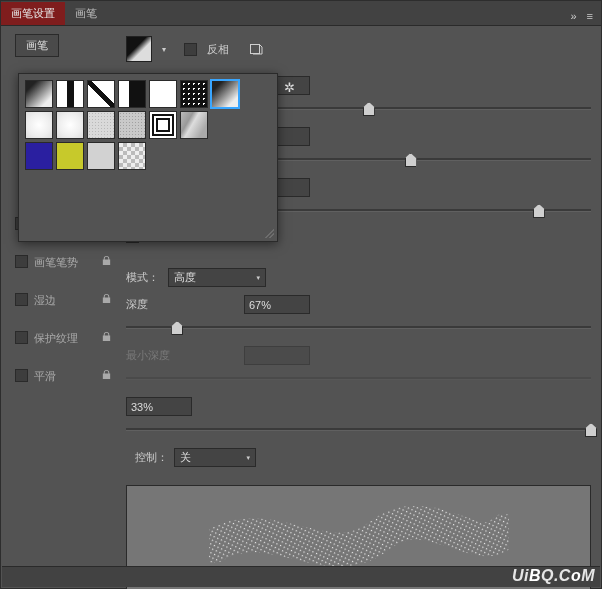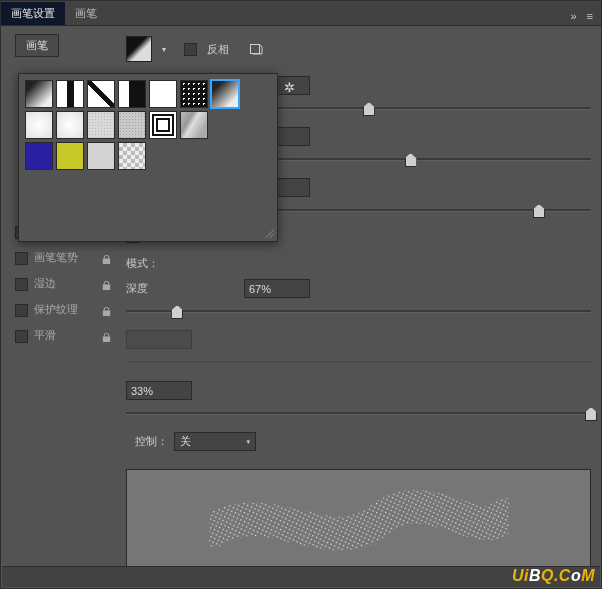--- a/index.html
+++ b/index.html
@@ -1,27 +1,27 @@
 <!DOCTYPE html>
 <html><head>
 <meta charset="utf-8">
 <style>
   html,body{margin:0;padding:0;background:#5e5e5e;font-family:"Microsoft YaHei",Arial,sans-serif;font-size:11px;color:#ccc;width:602px;height:589px;overflow:hidden}
   .panel{position:relative;width:602px;height:589px;background:#535353;border:1px solid #2d2d2d;box-sizing:border-box}
   .tabbar{display:flex;height:24px;background:#424242;border-bottom:1px solid #2a2a2a;align-items:flex-end}
   .tab{padding:4px 10px;font-size:11px;color:#bdbdbd;cursor:default}
-  .tab.active{background:#0f172a;color:#e6e6e6}
+  .tab.active{background:#7f1d1d;color:#e6e6e6}
   .tabfill{flex:1}
   .tabicons{display:flex;gap:10px;padding:0 8px 3px 0;color:#ccc;font-size:11px}
   .tabicons span{cursor:pointer}
   .body{display:flex;height:calc(100% - 24px)}
   .left{width:115px;padding:8px 4px 0 14px;box-sizing:border-box}
   .right{flex:1;padding:8px 10px 0 10px;box-sizing:border-box}
   .brushbtn{display:inline-block;border:1px solid #2a2a2a;background:#4a4a4a;color:#ddd;padding:3px 10px;font-size:11px;cursor:pointer}
-  .optrow{display:flex;align-items:flex-end;height:22px;margin-top:4px}
+  .optrow{display:flex;align-items:flex-start;height:22px;margin-top:16px}
   .chk{width:11px;height:11px;border:1px solid #2a2a2a;background:#3d3d3d;margin-right:6px;flex:none}
   .lock{width:11px;height:11px;margin-left:auto;opacity:.8}
   .lock svg{display:block}
   .opt-label{color:#aaa;font-size:11px}
   .optlist{margin-top:160px}
   
   .toprow{display:flex;align-items:center;gap:6px;margin:2px 0 14px 0}
   .swatch{width:24px;height:24px;border:1px solid #222;background:#888;position:relative}
   .swatch span{position:absolute;inset:0;background:linear-gradient(135deg,#111 0 40%,#ddd 60% 100%)}
   .dd{width:12px;height:24px;display:flex;align-items:center;justify-content:center;color:#ccc;font-size:8px;cursor:pointer}
@@ -38,21 +38,21 @@
   .slider .thumb{position:absolute;top:3px;width:10px;height:12px;background:#cfcfcf;border:1px solid #2a2a2a;transform:translateX(-50%);clip-path:polygon(50% 0,100% 40%,100% 100%,0 100%,0 40%)}
   .selectbox{height:17px;background:#444;border:1px solid #2a2a2a;display:flex;align-items:center;justify-content:space-between;padding:0 5px;color:#ddd;font-size:11px;width:86px;cursor:pointer}
   .selectbox .caret{font-size:7px;color:#ccc}
   
   .preview{margin:18px 0 0 0;height:110px;background:#767676;border:1px solid #2a2a2a;display:flex;align-items:center;justify-content:center;overflow:hidden}
   .stroke{width:300px;height:70px;position:relative}
   .stroke svg{width:100%;height:100%}
   
   .bottom{position:absolute;left:1px;right:1px;bottom:1px;height:20px;background:#424242;border-top:1px solid #2a2a2a}
   .water{position:absolute;right:6px;bottom:4px;font:italic 700 16px/1 Arial,sans-serif;letter-spacing:.5px}
-  .water span{color:#eab308}
+  .water span{color:#e5e5e5}
   .water .b{color:#fff}
   
   .popup{position:absolute;left:17px;top:72px;width:246px;height:155px;background:#535353;border:1px solid #2a2a2a;box-shadow:0 2px 10px rgba(0,0,0,.5);z-index:10;padding:6px}
   .popup .gear{position:absolute;right:-18px;top:6px;color:#ddd;font-size:13px;cursor:pointer}
   .grid{display:grid;grid-template-columns:repeat(7,28px);grid-auto-rows:28px;gap:3px}
   .tile{width:28px;height:28px;border:1px solid #2a2a2a;background:#888;box-sizing:border-box;cursor:pointer;position:relative;overflow:hidden}
   .tile.sel{outline:2px solid #39a6ff;outline-offset:-1px}
   .tile.diag{background:linear-gradient(135deg,#222 0 20%,#eee 80% 100%)}
   .tile.slash{background:linear-gradient(45deg,transparent 44%,#111 44% 56%,transparent 56%) #fff}
   .tile.bar{background:#fff}
@@ -184,34 +184,39 @@
       <div class="slider">
           <div class="track"></div>
           <div class="thumb" style="left:85%"></div>
         </div>
 
       <div class="row" style="margin-top:4px">
         <span class="chk" style="margin-right:6px"></span>
         <span style="color:#777">为每个笔尖设置纹理</span>
       </div>
 
-      <div class="row" style="margin-top:12px">
+      <div class="row" style="margin-top:24px">
         <span class="lab" style="width:42px">模式：</span>
+        <div class="selectbox">
+            <span>高度</span>
+            <span class="caret">▾</span>
+          </div>
       </div>
 
       <div class="row" style="margin-top:8px">
           <span class="lab">深度</span>
           <div class="num">67%</div>
         </div>
       <div class="slider" style="margin-left:0">
           <div class="track"></div>
           <div class="thumb" style="left:11%"></div>
         </div>
 
       <div class="row">
+          <span class="lab dis">最小深度</span>
           <div class="num" style="opacity:.5"></div>
         </div>
       <div class="slider" style="margin-left:0;opacity:.35">
           <div class="track"></div>
         </div>
 
       <div class="row">
           <div class="num">33%</div>
         </div>
       <div class="slider" style="margin-left:0">

